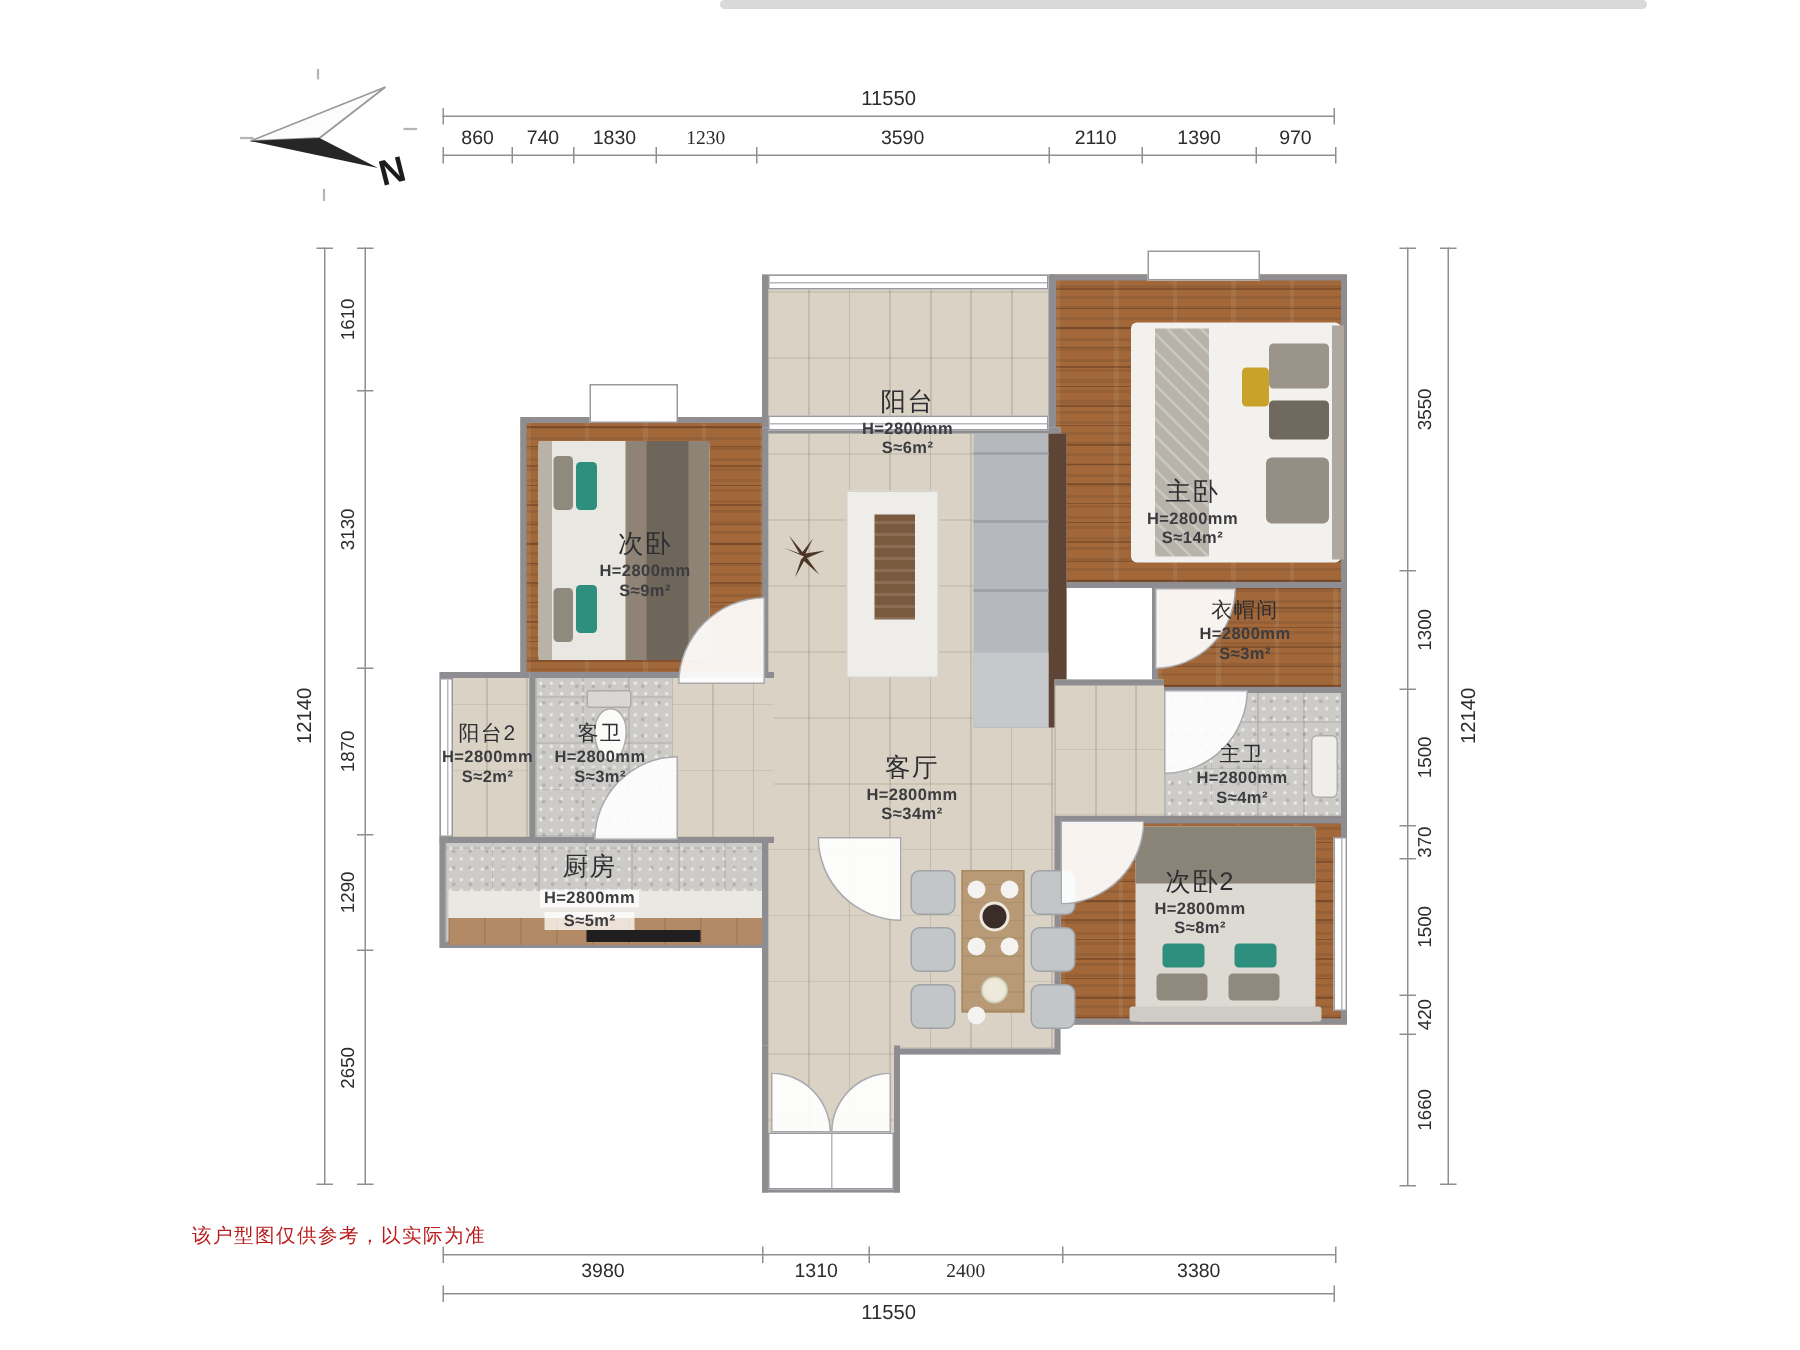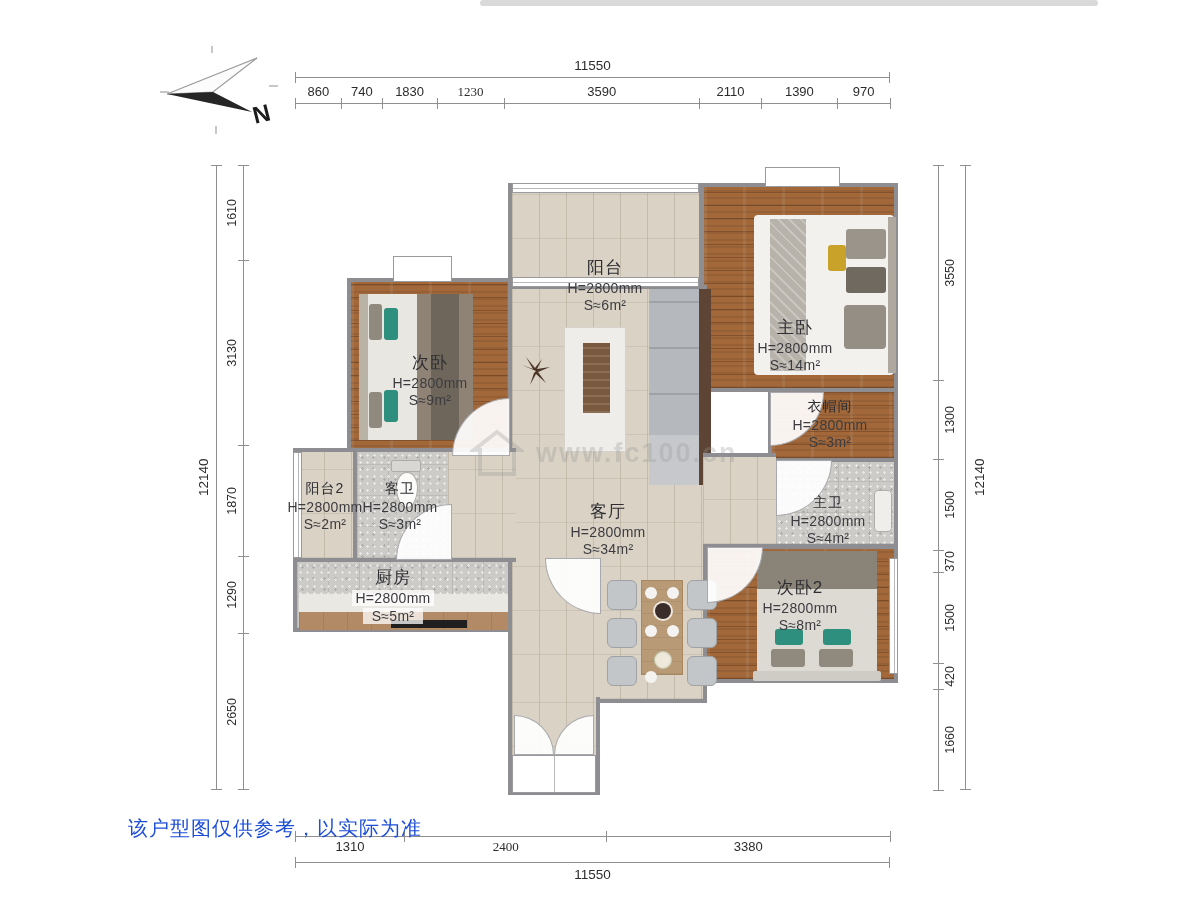--- a/index.html
+++ b/index.html
@@ -59,25 +59,25 @@
   .window .mull{position:absolute;background:#b8b8bc;}
   .door{position:absolute;background:rgba(255,255,255,0.92);border:1.5px solid #a9a9ad;box-sizing:border-box;z-index:3;}
   .arc-tl{border-radius:100% 0 0 0;}
   .arc-tr{border-radius:0 100% 0 0;}
   .arc-br{border-radius:0 0 100% 0;}
   .arc-bl{border-radius:0 0 0 100%;}
   .f{position:absolute;box-sizing:border-box;}
   .room-label{position:absolute;text-align:center;z-index:6;color:#2e2e32;}
   .rname{font-size:17px;letter-spacing:1px;}
   .room-label.small .rname{font-size:14px;}
-  .rsub{font-size:14px;color:#3c3c40;margin-top:1px;letter-spacing:0.3px;}
+  .rsub{font-size:11px;color:#3c3c40;margin-top:1px;letter-spacing:0.3px;font-weight:bold;}
   .speckle{background-image:radial-gradient(rgba(255,255,255,0.7) 1px,rgba(0,0,0,0) 1.3px),radial-gradient(rgba(90,90,90,0.4) 1px,rgba(0,0,0,0) 1.3px);background-size:6px 6px,9px 9px;}
   .watermark{position:absolute;z-index:4;display:flex;align-items:center;gap:12px;opacity:0.55;}
   .wm-text{font-size:27px;font-weight:bold;color:rgba(150,150,150,0.55);letter-spacing:2px;}
-  .disclaimer{position:absolute;left:128px;top:815px;font-size:20px;color:#1d4ed8;letter-spacing:1px;z-index:8;}
+  .disclaimer{position:absolute;left:128px;top:815px;font-size:13px;color:#b91c1c;letter-spacing:1px;z-index:8;}
   .topbar{position:absolute;left:480px;top:0;width:618px;height:6px;background:#d9d9d9;border-radius:3px;}
   .compass{position:absolute;left:160px;top:46px;z-index:8;}
 </style>
 </head>
 <body>
 
 <div id="page">
 
   <div class="topbar"></div>
 
@@ -105,20 +105,21 @@
         <div class="hseg" style="flex-grow: 1230; font-family: Liberation Serif, serif;">1230</div>
         <div class="hseg" style="flex-grow: 3590;">3590</div>
         <div class="hseg" style="flex-grow: 1140;">2110</div>
         <div class="hseg" style="flex-grow: 1390;">1390</div>
         <div class="hseg" style="flex-grow: 970;">970</div>
       </div>
   </div>
 
   <div class="dim-bottom">
     <div class="hchain bot">
+        <div class="hseg" style="flex-grow: 3980;">3980</div>
         <div class="hseg" style="flex-grow: 1310;">1310</div>
         <div class="hseg" style="flex-grow: 2400; font-family: Liberation Serif, serif;">2400</div>
         <div class="hseg" style="flex-grow: 3380;">3380</div>
       </div>
     <div class="hline"></div>
     <div class="dim-total-label">11550</div>
   </div>
 
   <div class="vwrap" style="left:194px;top:165px;height:625px;">
     <div class="vlabel">12140</div>
@@ -280,26 +281,20 @@
     <div class="door arc-br" style="left:486px;top:302px;width:56px;height:56px;"></div>
     <div class="door arc-br" style="left:417px;top:389px;width:56px;height:56px;"></div>
     <div class="door arc-tl" style="left:106px;top:346px;width:56px;height:56px;"></div>
     <div class="door arc-bl" style="left:255px;top:400px;width:56px;height:56px;"></div>
     <div class="door arc-tr" style="left:224px;top:557px;width:40px;height:40px;"></div>
     <div class="door arc-tl" style="left:264px;top:557px;width:40px;height:40px;"></div>
     <div class="window" style="left:222px;top:597px;width:84px;height:38px;">
         <div class="mull" style="left:50%;top:0;width:1px;height:100%;"></div>
       </div>
 
-    <div class="watermark" style="left:180px;top:268px;">
-      <svg width="54" height="54" viewBox="0 0 54 54">
-        <path d="M27 6 L50 24 L44 24 L44 48 L10 48 L10 24 L4 24 Z" fill="none" stroke="rgba(150,150,150,0.55)" stroke-width="4"></path>
-      </svg>
-      <div class="wm-text">www.fc100.cn</div>
-    </div>
 
     <div class="room-label" style="left:245px;top:58px;width:140px;margin-top:40px;">
       <div class="rname">阳台</div>
       <div class="rsub">H=2800mm</div>
       <div class="rsub">S≈6m²</div>
     </div>
     <div class="room-label" style="left:435px;top:158px;width:140px;">
       <div class="rname">主卧</div>
       <div class="rsub">H=2800mm</div>
       <div class="rsub">S≈14m²</div>

